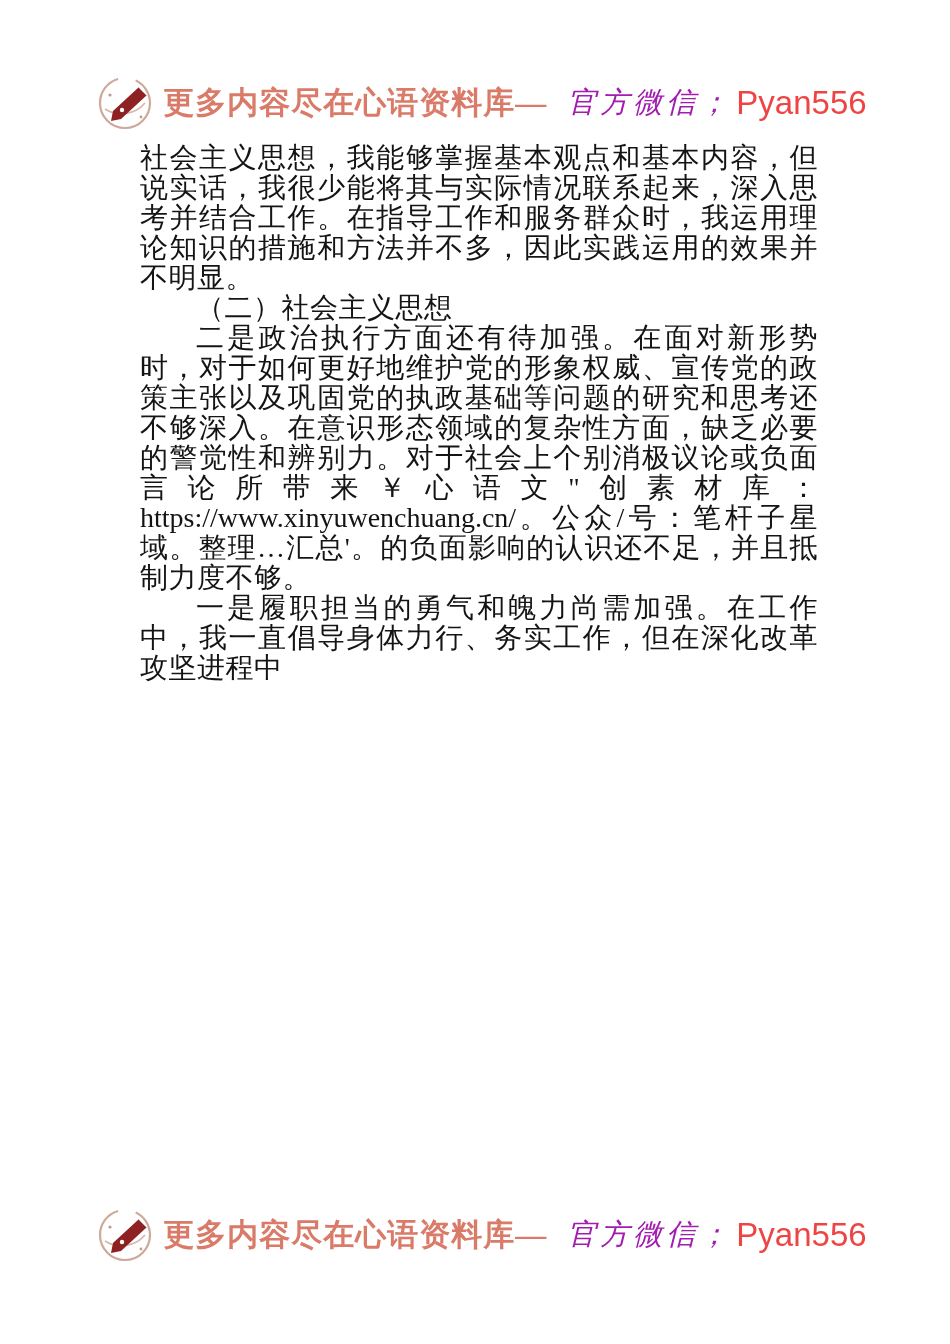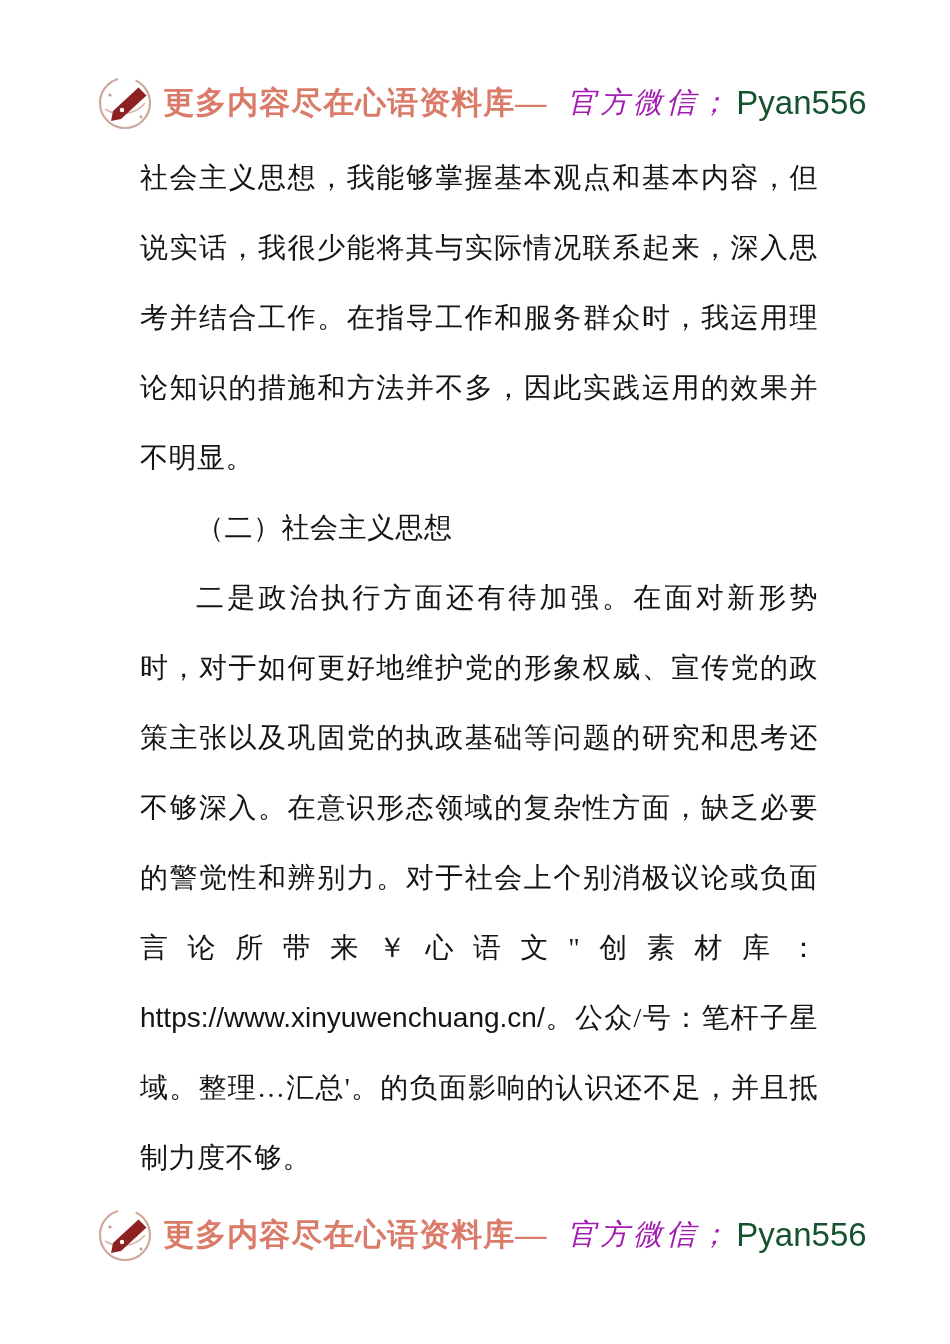--- a/index.html
+++ b/index.html
@@ -30,39 +30,39 @@
   }
   .wechat {
     color:#a21caf;
     font-size:29px;
     font-style:italic;
     letter-spacing:4px;
     margin-left:20px;
     font-family:"Liberation Serif", serif;
   }
   .pyan {
-    color:#14532d;
+    color:#ef4444;
     font-size:33px;
     font-family:"Liberation Sans", sans-serif;
     margin-left:4px;
   }
   .doc-body {
     position:absolute;
     top:143px; left:140px;
     width:678px;
     color:#141414;
     font-size:28px;
-    line-height:70px;
+    line-height:30px;
     text-align:justify;
     letter-spacing:0.5px;
   }
   .doc-body p { margin:0; }
   .doc-body p.indent { text-indent:2em; }
   .url {
-    font-family:Liberation Sans, sans-serif;
+    font-family:Liberation Serif, serif;
     letter-spacing:0;
   }
 </style>
 </head>
 <body>
 
 <div class="page">
 
   <div class="watermark header">
     <span class="logo">
@@ -78,20 +78,21 @@
     </span>
     <span class="brand">更多内容尽在心语资料库—</span>
     <span class="wechat">官方微信；</span>
     <span class="pyan">Pyan556</span>
   </div>
 
   <div class="doc-body">
     <p>社会主义思想，我能够掌握基本观点和基本内容，但说实话，我很少能将其与实际情况联系起来，深入思考并结合工作。在指导工作和服务群众时，我运用理论知识的措施和方法并不多，因此实践运用的效果并不明显。</p>
     <p class="indent">（二）社会主义思想</p>
     <p class="indent"><span>二是政治执行方面还有待加强。在面对新形势时，对于如何更好地维护党的形象权威、宣传党的政策主张以及巩固党的执政基础等问题的研究和思考还不够深入。在意识形态领域的复杂性方面，缺乏必要的警觉性和辨别力。对于社会上个别消极议论或负面言论所带来￥心语文"创素材库：</span><span class="url">https://www.xinyuwenchuang.cn/</span><span>。公众/号：笔杆子星域。整理…汇总'。的负面影响的认识还不足，并且抵制力度不够。</span></p>
+    <p class="indent">一是履职担当的勇气和魄力尚需加强。在工作中，我一直倡导身体力行、务实工作，但在深化改革攻坚进程中</p>
   </div>
 
   <div class="watermark footer">
     <span class="logo">
       <svg width="60" height="60" viewBox="0 0 60 60" aria-hidden="true">
         <circle cx="30" cy="30" r="25" fill="none" stroke="#c49a89" stroke-width="2.2" stroke-dasharray="110 18" opacity="0.85"></circle>
         <path d="M10 36 C 22 44, 40 42, 50 30" fill="none" stroke="#c49a89" stroke-width="1.6" opacity="0.7"></path>
         <path d="M44 14 L52 22 L26 46 L16 48 L18 38 Z" fill="#8e2222"></path>
         <path d="M44 14 L52 22" stroke="#fff" stroke-width="1.5"></path>
         <circle cx="27" cy="37" r="2.2" fill="#ffffff"></circle>

